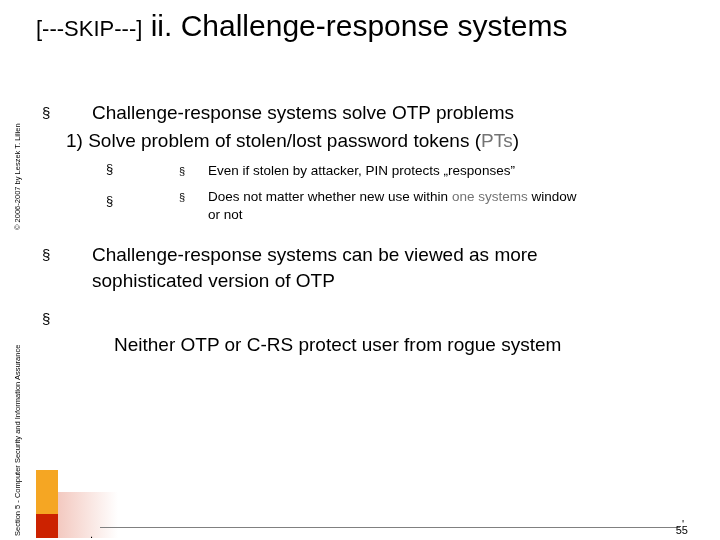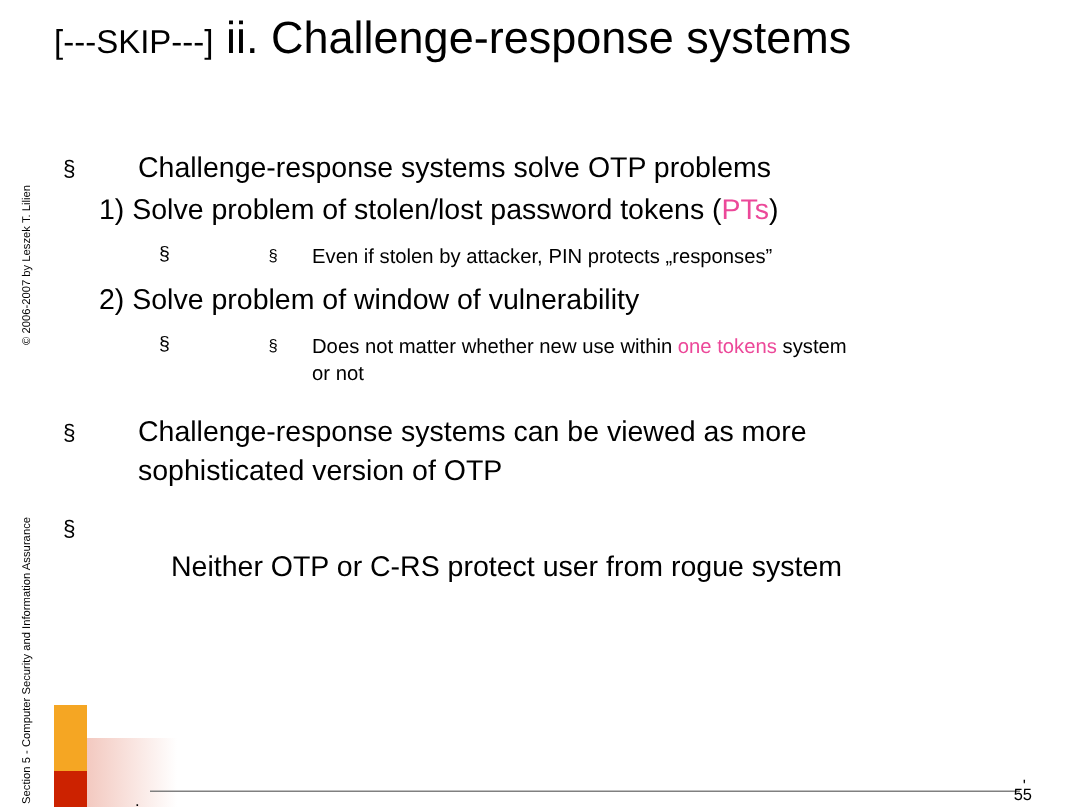--- a/index.html
+++ b/index.html
@@ -113,21 +113,21 @@
   .lvl4 .bullet {
     position: absolute;
     left: 143px;
     top: 0;
     font-size: 11px;
   }
   .lvl4 .cont {
     display: block;
     padding-left: 0;
   }
-  .red { color: #ec4899; }
+  .red { color: #737373; }
   .ital { }
   .gap-sm { height: 10px; }
 
   
   .deco {
     position: absolute;
   }
   .deco-orange1 {
     left: 36px; top: 470px;
     width: 22px; height: 22px;
@@ -206,31 +206,28 @@
 
     <div class="lvl3">
       <span class="bullet">§</span>
     </div>
 
     <div class="lvl4">
       <span class="bullet">§</span>
       <span>Even if stolen by attacker, PIN protects „responses”</span>
     </div>
 
-    <div class="lvl2">
-      <span>2) Solve problem of window of vulnerability</span>
-    </div>
 
     <div class="lvl3">
       <span class="bullet">§</span>
     </div>
 
     <div class="lvl4">
       <span class="bullet">§</span>
-      <span>Does not matter whether new use within </span><span class="red">one tokens</span><span> system</span>
+      <span>Does not matter whether new use within </span><span class="red">one systems</span><span> window</span>
       <span class="cont">or not</span>
     </div>
 
     <div class="gap-sm"></div>
 
     <div class="lvl1">
       <span class="bullet">§</span>
       <span>Challenge-response systems can be viewed as more</span><br>
       <span>sophisticated version of OTP</span>
     </div>

